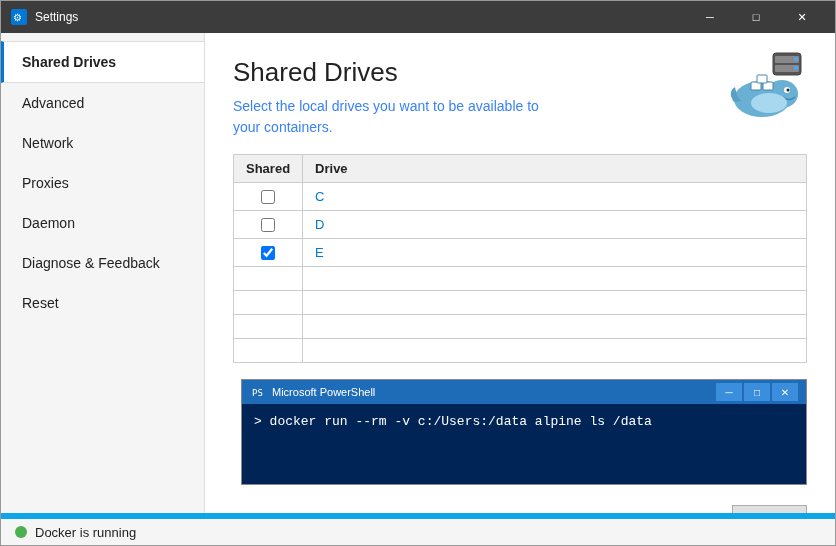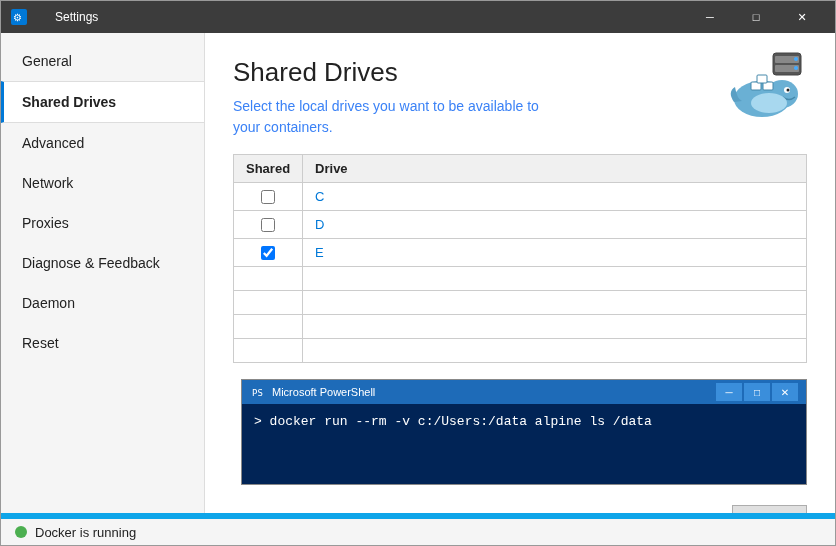--- a/index.html
+++ b/index.html
@@ -32,21 +32,20 @@
       width: 16px;
       height: 16px;
       margin-right: 8px;
       display: flex;
       align-items: center;
       justify-content: center;
     }
     .titlebar-title {
       flex: 1;
       font-size: 12px;
-      margin-left: 20px;
     }
     .titlebar-controls {
       display: flex;
       gap: 0;
     }
     .titlebar-btn {
       width: 46px;
       height: 32px;
       display: flex;
       align-items: center;
@@ -270,40 +269,37 @@
     <div class="titlebar-controls">
       <button class="titlebar-btn">─</button>
       <button class="titlebar-btn">□</button>
       <button class="titlebar-btn close">✕</button>
     </div>
   </div>
 
   <div class="content-area">
 
     <div class="sidebar">
-      <div class="sidebar-item">
-        <span>General</span>
-      </div>
       <div class="sidebar-item active">
         <span>Shared Drives</span>
       </div>
       <div class="sidebar-item">
         <span>Advanced</span>
       </div>
       <div class="sidebar-item">
         <span>Network</span>
       </div>
       <div class="sidebar-item">
         <span>Proxies</span>
       </div>
       <div class="sidebar-item">
+        <span>Daemon</span>
+      </div>
+      <div class="sidebar-item">
         <span>Diagnose &amp; Feedback</span>
-      </div>
-      <div class="sidebar-item">
-        <span>Daemon</span>
       </div>
       <div class="sidebar-item">
         <span>Reset</span>
       </div>
     </div>
 
     <div class="main-content">
 
       <div class="page-header">
         <div>

